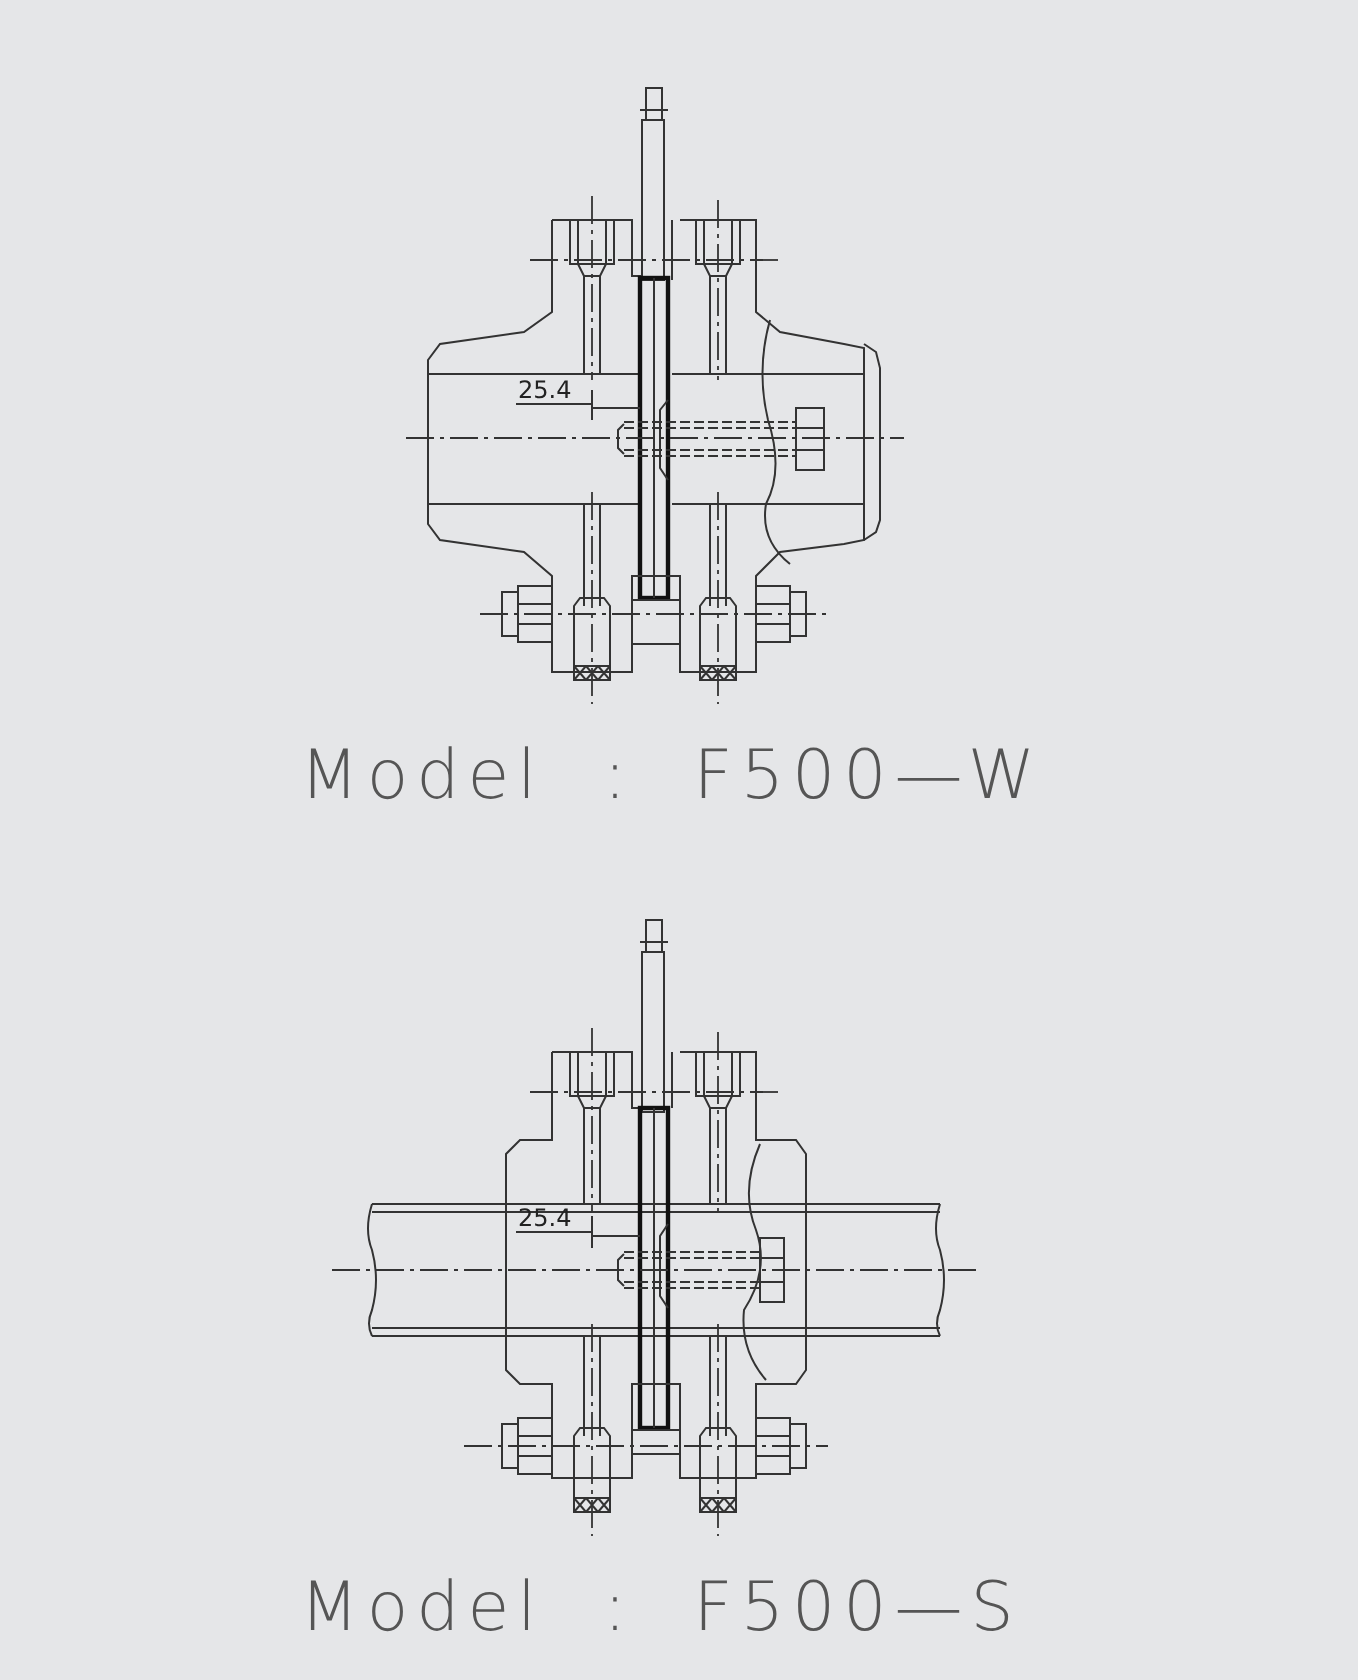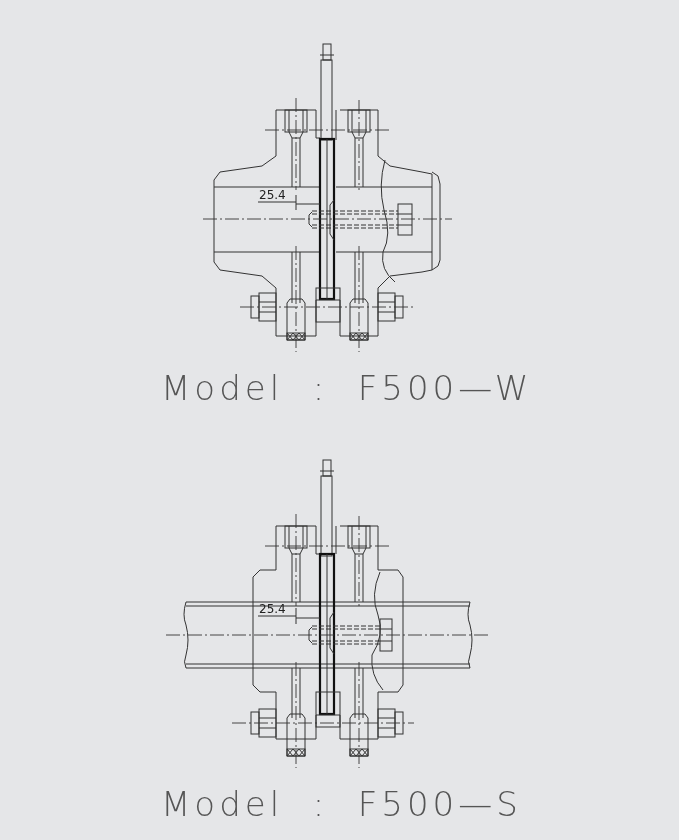--- a/index.html
+++ b/index.html
@@ -13,21 +13,20 @@
     .drawing { position: absolute; left: 0; }
     .caption {
       position: absolute;
       left: 150px;
       font-family: "DejaVu Sans", sans-serif;
       font-weight: 200;
       font-size: 34px;
       letter-spacing: 4px;
       color: #555;
       white-space: pre;
-      margin-left: 11px;
     }
     svg .ln { stroke: #333; stroke-width: 1; fill: none; }
     svg .thick { stroke: #111; stroke-width: 2.2; fill: none; }
     svg .cl { stroke: #333; stroke-width: 0.9; fill: none; stroke-dasharray: 14 3 2 3; }
     svg .hid { stroke: #333; stroke-width: 1; fill: none; stroke-dasharray: 5 2; }
     svg .dim { font-family: "DejaVu Sans", sans-serif; font-size: 12px; fill: #222; }
   </style>
 </head>
 <body>
 

